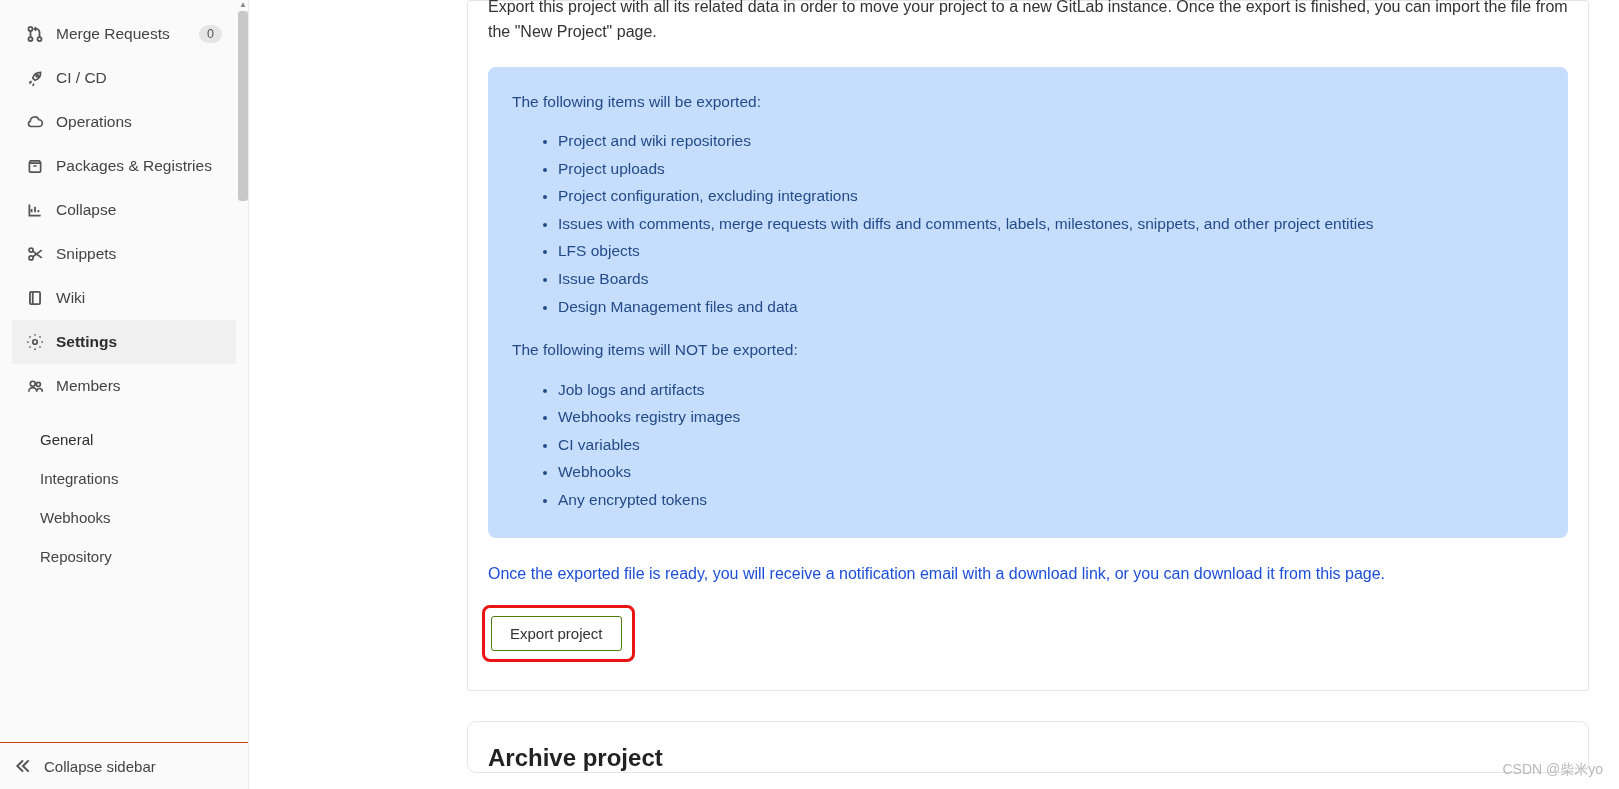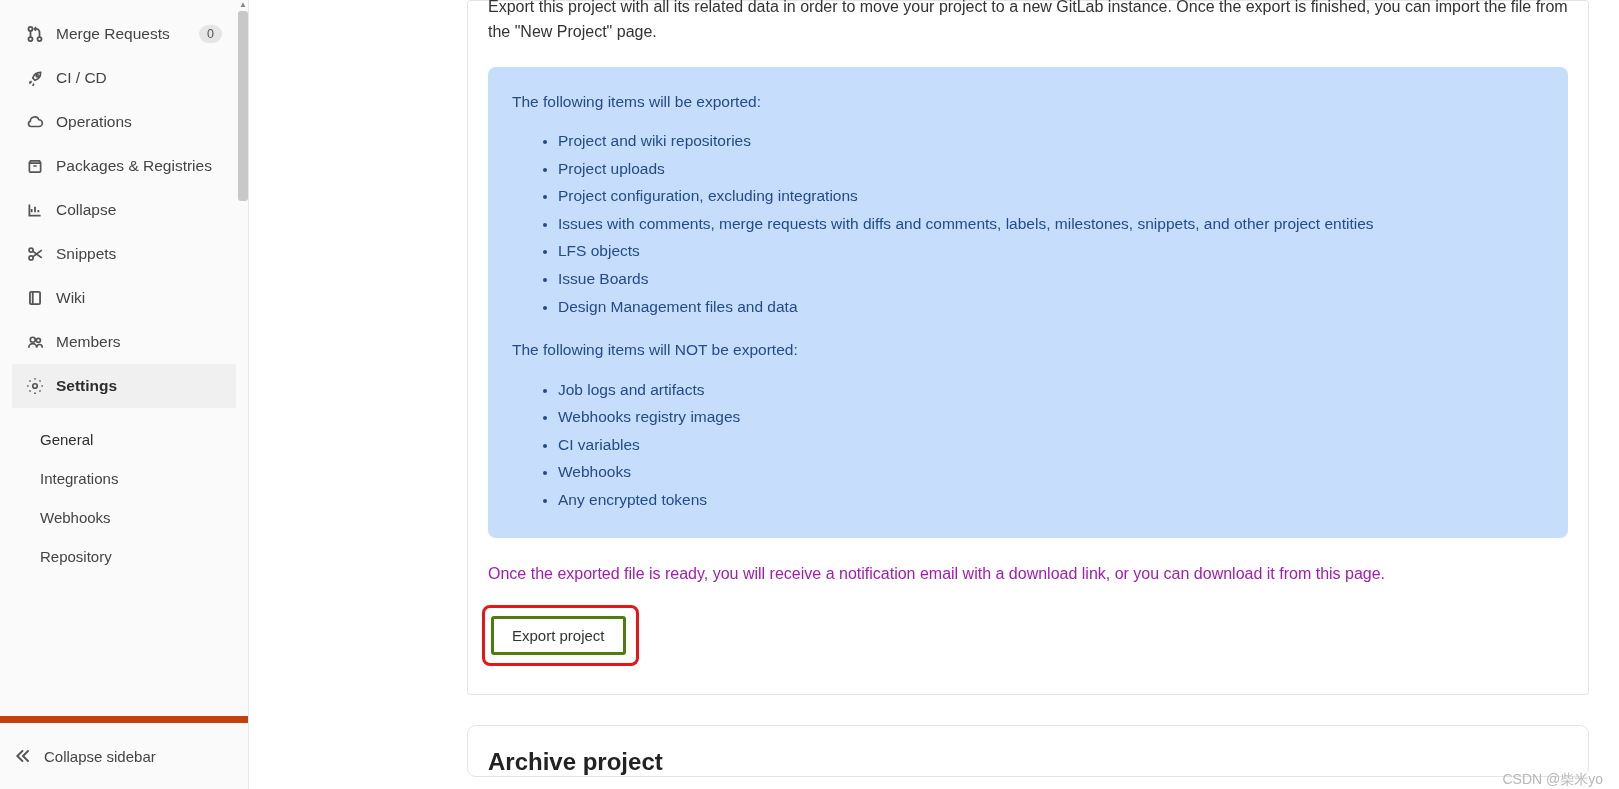--- a/index.html
+++ b/index.html
@@ -8,40 +8,40 @@
   .sidebar { width: 249px; background: #fafafa; border-right: 1px solid #eaeaea; display: flex; flex-direction: column; position: relative; }
   .sidebar-scroll { flex: 1; overflow-y: auto; }
   .nav { list-style: none; padding: 12px; }
   .nav-item { display: flex; align-items: center; padding: 13px 14px; color: #444; cursor: pointer; font-size: 15.5px; }
   .nav-item .icon { width: 18px; height: 18px; margin-right: 12px; color: #555; flex-shrink: 0; }
   .nav-item.active { background: #f0f0f0; font-weight: 700; color: #2e2e2e; }
   .nav-item .badge { margin-left: auto; background: #e5e5e5; color: #555; border-radius: 10px; padding: 0 8px; font-size: 12.5px; line-height: 18px; min-width: 20px; text-align: center; }
   .subnav { list-style: none; }
   .subnav-item { padding: 11px 14px 11px 40px; color: #444; cursor: pointer; font-size: 15px; }
   .subnav-item.active { font-weight: 400; color: #2e2e2e; }
-  .collapse-bar { display: flex; align-items: center; padding: 24px 14px; font-size: 15px; color: #444; border-top: 7px solid #c2410c; cursor: pointer; }
+  .collapse-bar { display: flex; align-items: center; padding: 14px 14px; font-size: 15px; color: #444; border-top: 1px solid #c2410c; cursor: pointer; }
   .collapse-bar .icon { width: 18px; height: 18px; margin-right: 12px; color: #555; }
   .vscroll { position: absolute; right: 0; top: 0; width: 10px; height: 190px; background: #c8c8c8; border-radius: 3px; }
   .arrow-up { position: absolute; right: 0; top: 0; width: 10px; height: 12px; color: #888; font-size: 8px; text-align:center; }
 
   .main { flex: 1; padding: 0 30px 0 218px; overflow-y: hidden; color: #333; }
   .card { border: 1px solid #e5e5e5; border-radius: 3px; padding: 0 0 28px 0; margin-bottom: 30px; }
   .section-body { padding: 0 20px; }
   .intro { font-size: 16px; line-height: 1.55; color: #333; margin-bottom: 22px; margin-top: -6px; }
   .callout { background: #c6defb; color: #244b89; padding: 22px 24px 24px 24px; border-radius: 8px; font-size: 15.5px; line-height: 1.65; }
   .callout p.lead { margin-bottom: 14px; }
   .callout ul { padding-left: 46px; margin-bottom: 18px; }
   .callout ul li { margin-bottom: 2px; }
   .callout ul li::marker { font-size: 14px; }
-  .after-note { font-size: 16px; margin: 24px 0 18px; line-height: 1.55; color: #a21caf; }
+  .after-note { font-size: 16px; margin: 24px 0 18px; line-height: 1.55; color: #1d4ed8; }
   .btn-wrap { display: inline-block; border: 3px solid #ea1414; border-radius: 8px; padding: 8px 10px 8px 6px; margin-left: -6px; }
-  .btn { display: inline-block; border: 3px solid #4d7c0f; background: #fff; padding: 8px 18px; font-size: 15px; color: #333; border-radius: 3px; cursor: pointer; }
+  .btn { display: inline-block; border: 1px solid #4d7c0f; background: #fff; padding: 8px 18px; font-size: 15px; color: #333; border-radius: 3px; cursor: pointer; }
   .archive { border: 1px solid #e5e5e5; border-radius: 9px; padding: 22px 20px 0 20px; }
   .archive h2 { font-size: 24px; font-weight: 700; color: #222; }
-  .watermark { position: fixed; right: 16px; bottom: 0; color: #b8b8b8; font-size: 14px; }
+  .watermark { position: fixed; right: 16px; bottom: 10px; color: #b8b8b8; font-size: 14px; }
   svg { display: block; }
 </style>
 </head>
 <body>
 
 <div class="layout">
   <aside class="sidebar">
     <div class="arrow-up">▲</div>
     <div class="vscroll" style="top:11px;"></div>
     <div class="sidebar-scroll">
@@ -106,38 +106,38 @@
         </li>
         <li class="nav-item">
           <span class="icon">
             <svg viewBox="0 0 16 16" width="18" height="18" fill="none" stroke="currentColor" stroke-width="1.6">
                 <rect x="3.5" y="2.5" width="9" height="11" rx="1"></rect>
                 <path d="M6 2.5v11"></path>
               </svg>
           </span>
           <span>Wiki</span>
         </li>
+        <li class="nav-item active">
+          <span class="icon">
+            <svg viewBox="0 0 16 16" width="18" height="18" fill="none" stroke="currentColor" stroke-width="1.5">
+                <circle cx="8" cy="8" r="2"></circle>
+                <path d="M8 2.3V1m0 14v-1.3M13.7 8H15M1 8h1.3M12 4l.9-.9M3.1 12.9L4 12M12 12l.9.9M3.1 3.1L4 4"></path>
+              </svg>
+          </span>
+          <span>Settings</span>
+        </li>
         <li class="nav-item">
           <span class="icon">
             <svg viewBox="0 0 16 16" width="18" height="18" fill="none" stroke="currentColor" stroke-width="1.5">
                 <circle cx="6" cy="6" r="2.2"></circle>
                 <circle cx="11" cy="6.5" r="1.8"></circle>
                 <path d="M2.5 13c0-2 1.6-3.5 3.5-3.5S9.5 11 9.5 13M9.5 13c0-1.6 1.2-2.8 2.5-2.8s2.5 1.2 2.5 2.8"></path>
               </svg>
           </span>
           <span>Members</span>
-        </li>
-        <li class="nav-item active">
-          <span class="icon">
-            <svg viewBox="0 0 16 16" width="18" height="18" fill="none" stroke="currentColor" stroke-width="1.5">
-                <circle cx="8" cy="8" r="2"></circle>
-                <path d="M8 2.3V1m0 14v-1.3M13.7 8H15M1 8h1.3M12 4l.9-.9M3.1 12.9L4 12M12 12l.9.9M3.1 3.1L4 4"></path>
-              </svg>
-          </span>
-          <span>Settings</span>
         </li>
       </ul>
       <ul class="subnav">
         <li class="subnav-item active"><span>General</span></li>
         <li class="subnav-item"><span>Integrations</span></li>
         <li class="subnav-item"><span>Webhooks</span></li>
         <li class="subnav-item"><span>Repository</span></li>
       </ul>
     </div>
     <div class="collapse-bar">

